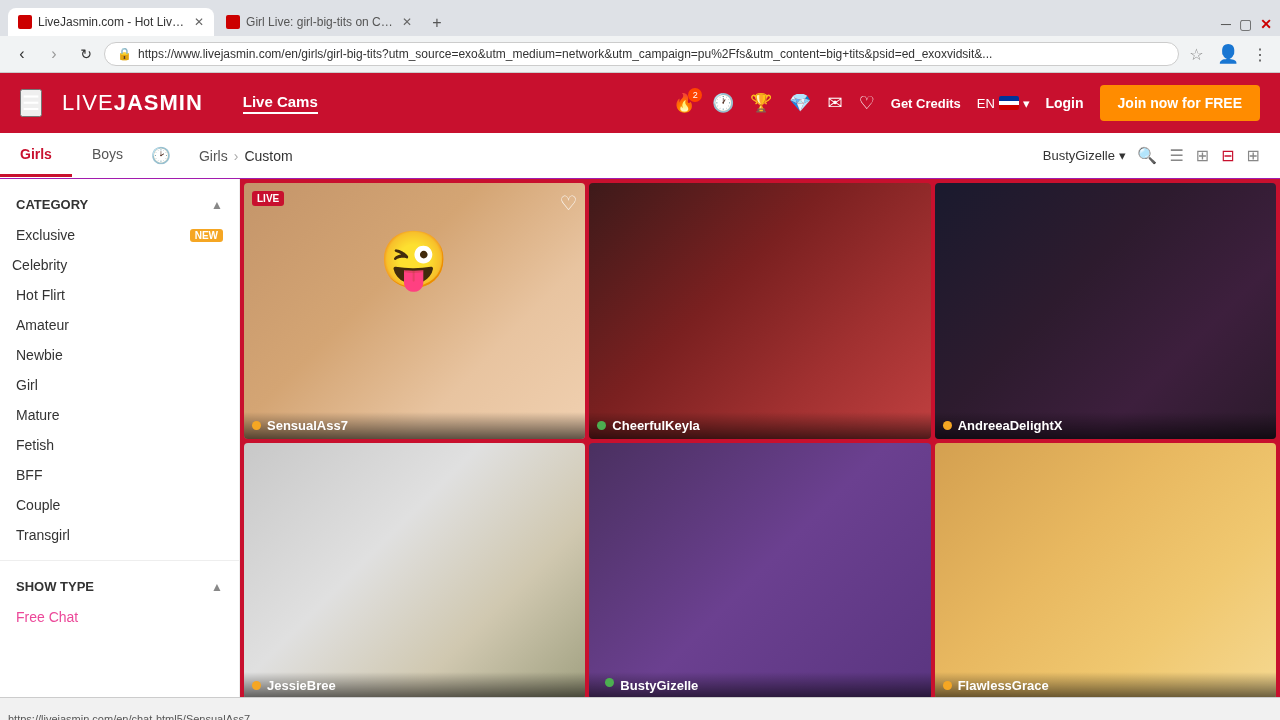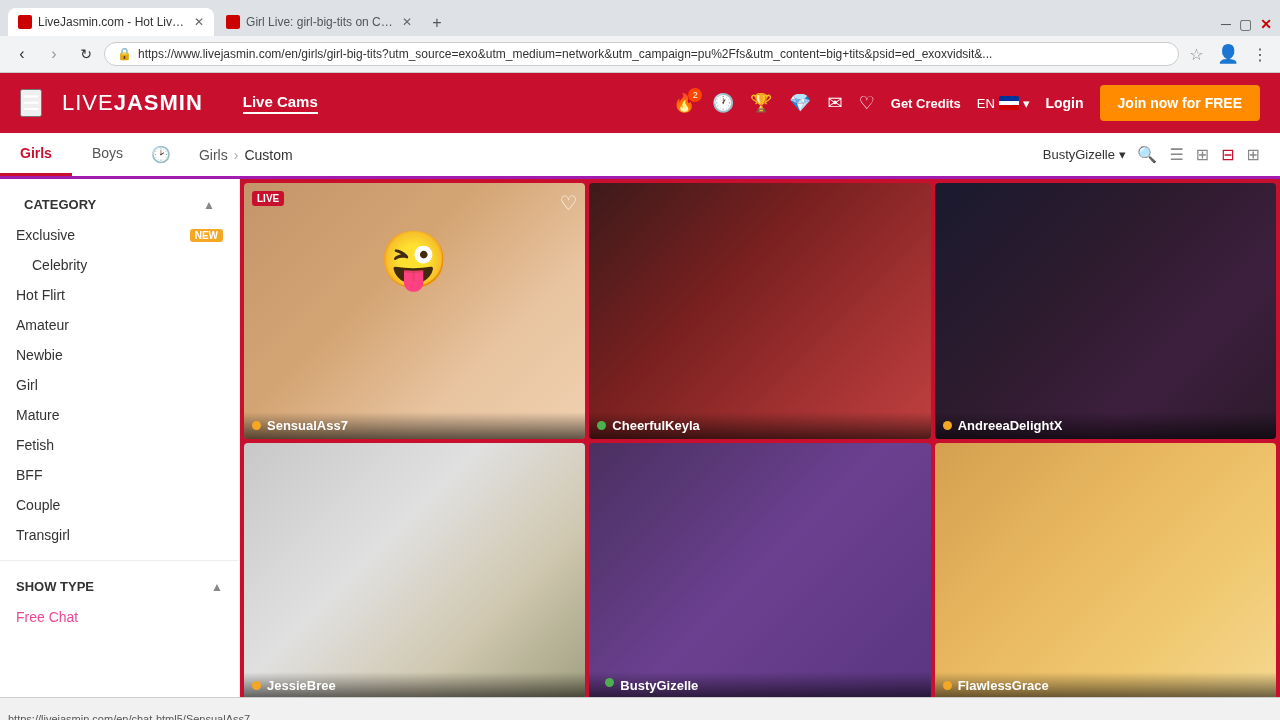--- a/index.html
+++ b/index.html
@@ -95,21 +95,21 @@
     <div style="display:flex;align-items:center;color:#fff;gap:4px;font-size:13px;cursor:pointer;">
       <span>EN</span>
       <span style="width:20px;height:14px;display:inline-block;background:linear-gradient(to bottom,#003399 33%,#fff 33%,#fff 66%,#c00 66%);border-radius:2px;"></span>
       <span>▾</span>
     </div>
     <button style="background:none;border:none;color:#fff;font-size:14px;cursor:pointer;font-weight:600;">Login</button>
     <button style="background:#ff8c00;color:#fff;border:none;padding:10px 18px;border-radius:4px;font-size:14px;font-weight:700;cursor:pointer;white-space:nowrap;">Join now for FREE</button>
   </div>
 </div>
 
-<div style="background:#fff;display:flex;align-items:center;height:46px;border-bottom:3px solid #a21caf;">
+<div style="background:#fff;display:flex;align-items:center;height:46px;border-bottom:1px solid #a21caf;">
   <button style="padding:12px 20px;font-size:14px;cursor:pointer;border:none;border-bottom:3px solid #c8102e;background:none;color:#c8102e;font-weight:600;">Girls</button>
   <button style="padding:12px 20px;font-size:14px;cursor:pointer;border:none;border-bottom:3px solid transparent;background:none;color:#555;">Boys</button>
   <button style="background:none;border:none;cursor:pointer;padding:8px;color:#555;font-size:16px;">🕑</button>
   <div style="display:flex;align-items:center;gap:6px;color:#555;font-size:14px;margin-left:20px;">
     <span style="color:#555;cursor:pointer;">Girls</span>
     <span style="color:#aaa;">›</span>
     <span style="color:#333;font-weight:500;">Custom</span>
   </div>
   <div style="margin-left:auto;display:flex;align-items:center;gap:12px;padding-right:20px;">
     <div style="display:flex;align-items:center;gap:4px;cursor:pointer;color:#333;font-size:13px;">
@@ -122,30 +122,30 @@
     <button style="background:none;border:none;cursor:pointer;color:#c8102e;font-size:16px;">⊟</button>
     <button style="background:none;border:none;cursor:pointer;color:#888;font-size:16px;">⊞</button>
   </div>
 </div>
 
 <div class="main-layout" style="display:flex;height:calc(720px - 60px - 46px - 36px - 36px - 24px);">
 
   <div class="sidebar" style="width:240px;background:#fff;border-right:1px solid #eee;overflow-y:auto;flex-shrink:0;">
 
     <div style="padding:10px 0;">
-      <div style="display:flex;align-items:center;justify-content:space-between;padding:8px 24px;cursor:pointer;">
+      <div style="display:flex;align-items:center;justify-content:space-between;padding:8px 16px;cursor:pointer;">
         <span style="font-size:13px;font-weight:700;color:#333;text-transform:uppercase;">Category</span>
         <span style="color:#888;font-size:12px;">▲</span>
       </div>
 
       <div class="sidebar-item" style="display:flex;align-items:center;justify-content:space-between;padding:7px 16px;cursor:pointer;color:#333;font-size:14px;">
         <span>Exclusive</span>
         <span style="background:#f5a623;color:#fff;font-size:10px;padding:1px 5px;border-radius:3px;font-weight:700;">NEW</span>
       </div>
-      <div class="sidebar-item" style="padding:7px 32px;cursor:pointer;color:#333;font-size:14px;">Celebrity</div>
+      <div class="sidebar-item" style="padding:7px 12px;cursor:pointer;color:#333;font-size:14px;">Celebrity</div>
       <div class="sidebar-item" style="padding:7px 16px;cursor:pointer;color:#333;font-size:14px;">Hot Flirt</div>
       <div class="sidebar-item" style="padding:7px 16px;cursor:pointer;color:#333;font-size:14px;">Amateur</div>
       <div class="sidebar-item" style="padding:7px 16px;cursor:pointer;color:#333;font-size:14px;">Newbie</div>
       <div class="sidebar-item" style="padding:7px 16px;cursor:pointer;color:#333;font-size:14px;">Girl</div>
       <div class="sidebar-item" style="padding:7px 16px;cursor:pointer;color:#333;font-size:14px;">Mature</div>
       <div class="sidebar-item" style="padding:7px 16px;cursor:pointer;color:#333;font-size:14px;">Fetish</div>
       <div class="sidebar-item" style="padding:7px 16px;cursor:pointer;color:#333;font-size:14px;">BFF</div>
       <div class="sidebar-item" style="padding:7px 16px;cursor:pointer;color:#333;font-size:14px;">Couple</div>
       <div class="sidebar-item" style="padding:7px 16px;cursor:pointer;color:#333;font-size:14px;">Transgirl</div>
     </div>

